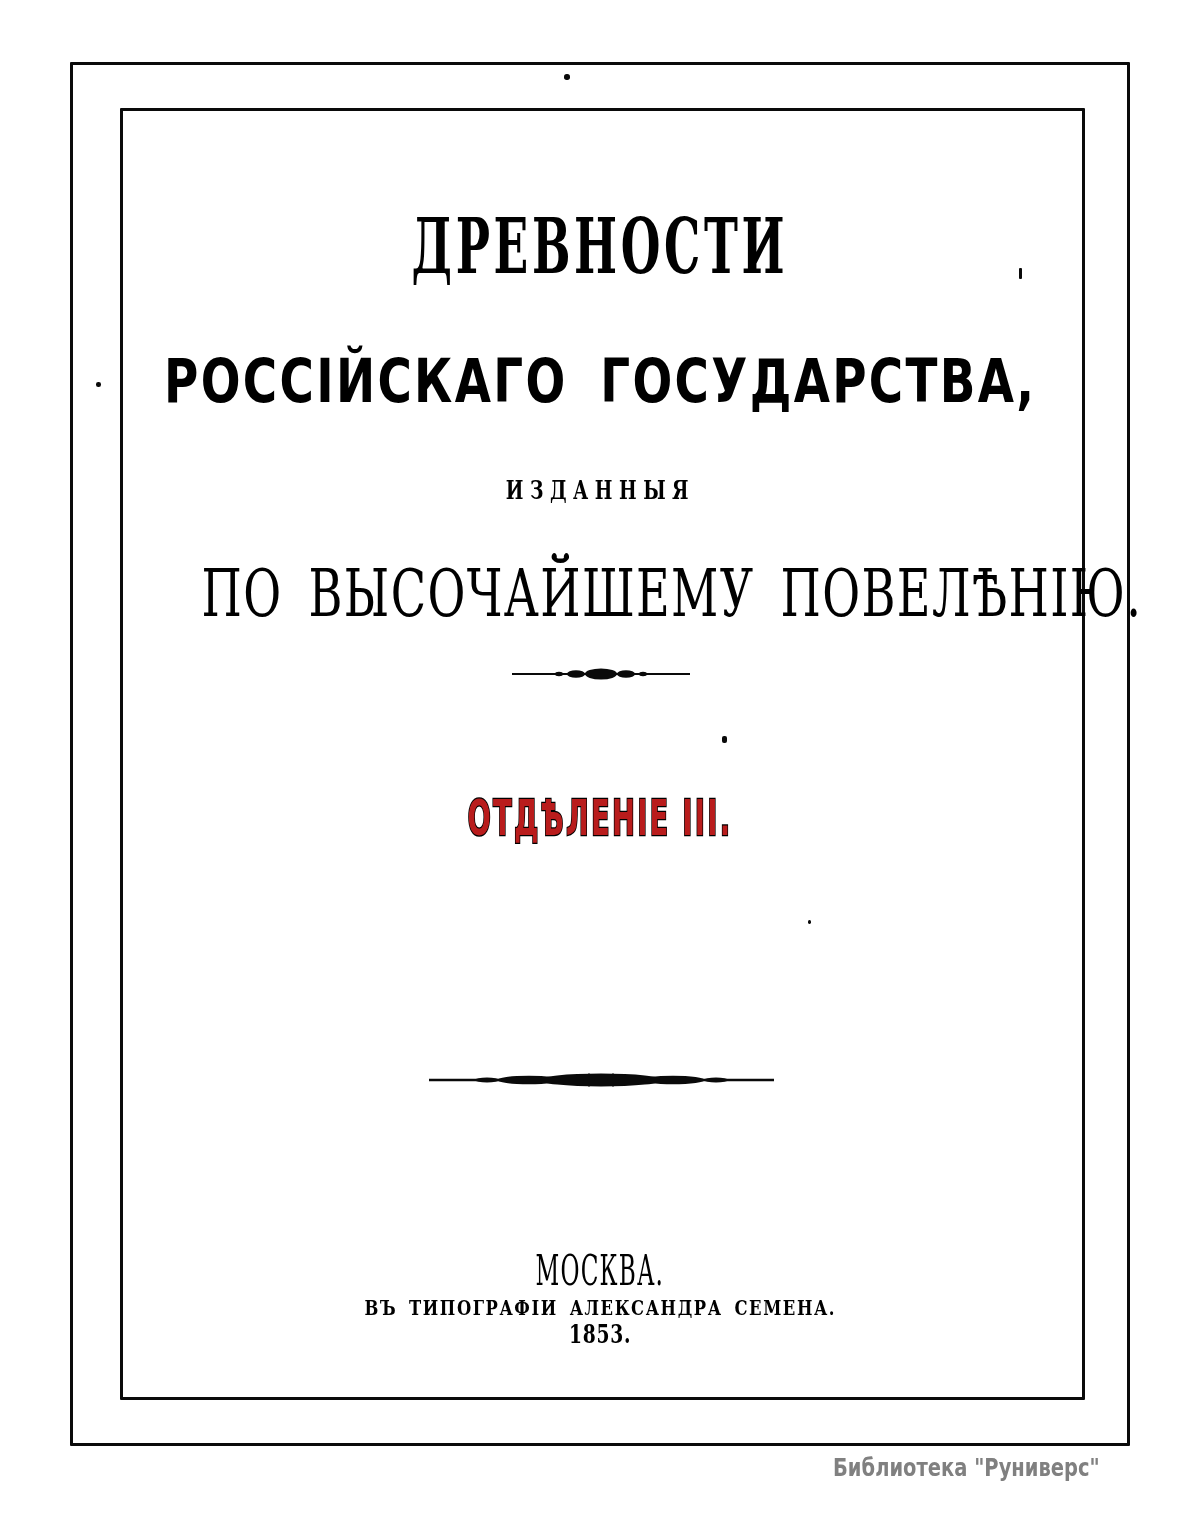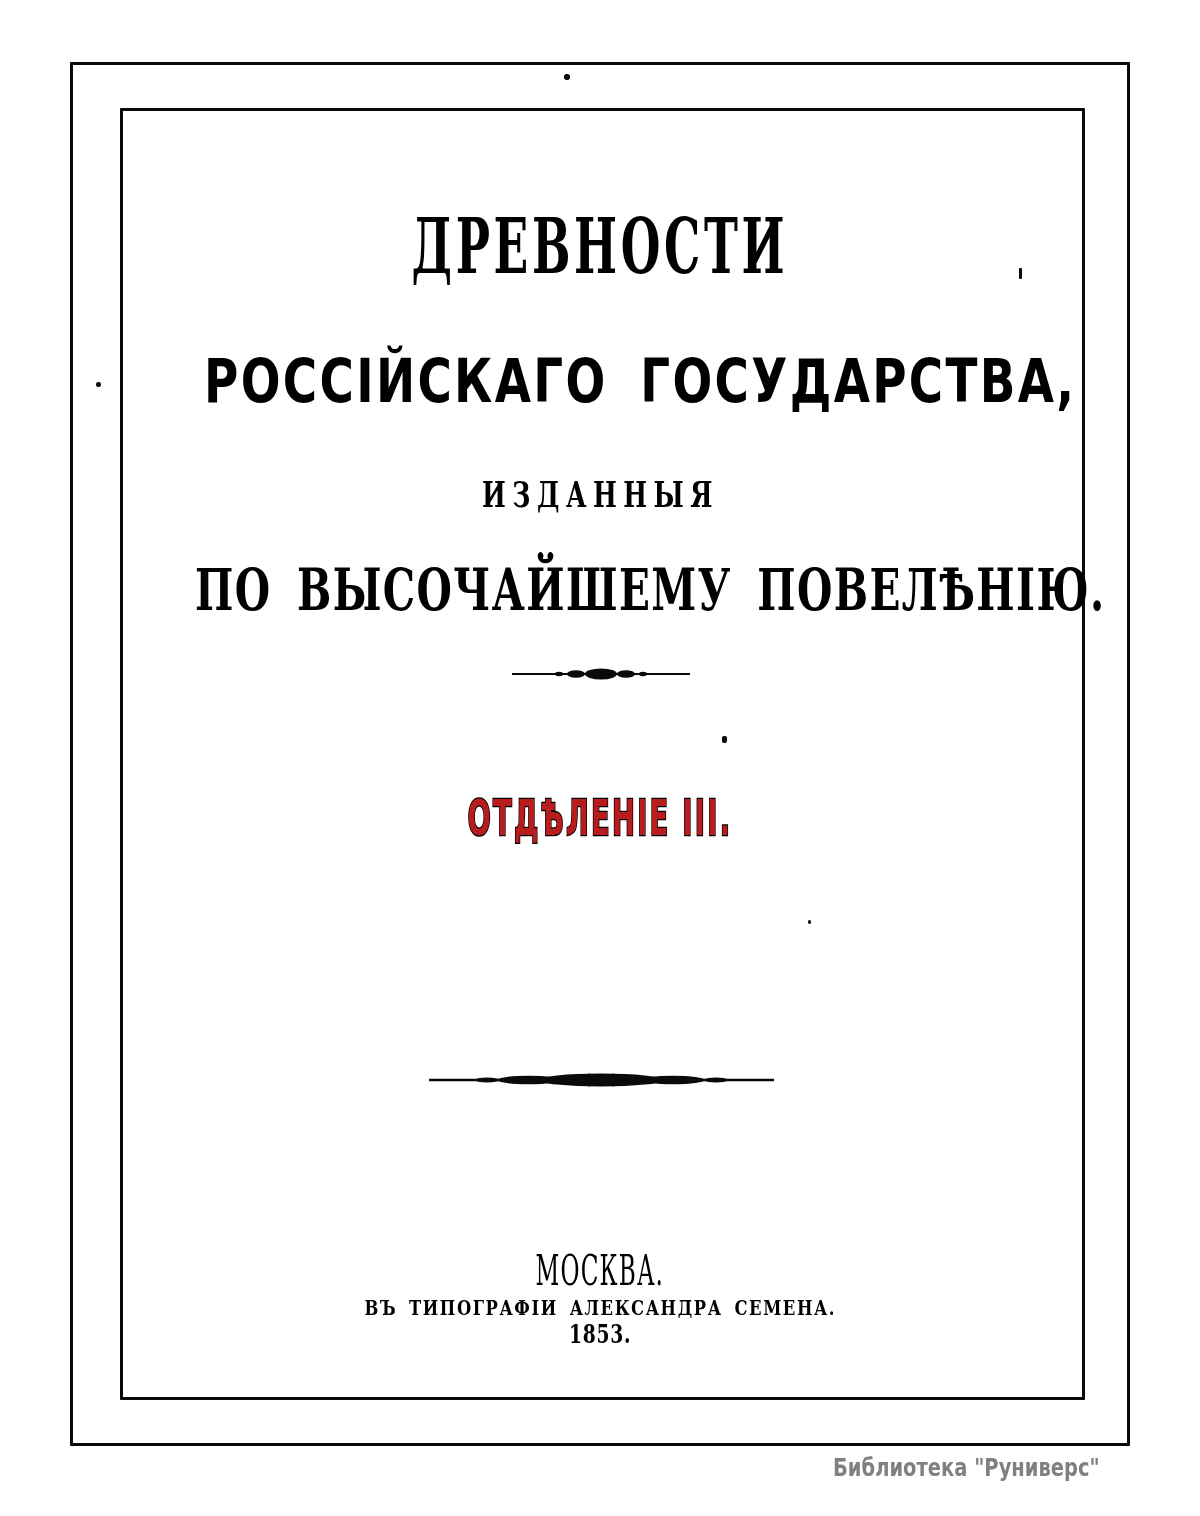--- a/index.html
+++ b/index.html
@@ -21,27 +21,27 @@
     left: 0; width: 1200px;
     text-align: center;
     white-space: nowrap;
     line-height: 1;
   }
   .fit { display: inline-block; transform-origin: 50% 50%; }
 
   .l-title1        { top: 208px; font-weight: bold; font-size: 76px; letter-spacing: 6px; font-family: "DejaVu Serif", serif; }
   .s-title1        { transform: scale(0.60, 1.02); }
 
-  .l-title2        { top: 351px; font-weight: bold; font-size: 60px; letter-spacing: 3px; word-spacing: 18px; font-family: "DejaVu Sans", sans-serif; text-align: right; }
+  .l-title2        { top: 351px; font-weight: bold; font-size: 60px; letter-spacing: 3px; word-spacing: 18px; font-family: "DejaVu Sans", sans-serif; }
   .s-title2        { transform: scale(0.78, 1); }
 
-  .l-published     { top: 477px; font-weight: bold; font-size: 35px; letter-spacing: 9px; }
+  .l-published     { top: 477px; font-weight: bold; font-size: 26px; letter-spacing: 9px; }
   .s-published     { transform: scale(0.72, 1); }
 
-  .l-order         { top: 561px; font-weight: bold; font-size: 58px; letter-spacing: 2px; word-spacing: 14px; }
+  .l-order         { top: 561px; font-weight: normal; font-size: 66px; letter-spacing: 2px; word-spacing: 14px; }
   .s-order         { transform: scale(0.70, 1); }
 
   .l-section-head  { top: 793px; font-weight: bold; font-size: 50px; letter-spacing: 4px;
                      font-family: "DejaVu Sans", sans-serif;
                      color: #b91c1c; -webkit-text-stroke: 2.5px #000000; paint-order: stroke fill; }
   .s-section-head  { transform: scale(0.55, 1); }
 
   .l-section-sub   { top: 891px; font-weight: bold; font-size: 28px; letter-spacing: 1px; word-spacing: 5px; }
   .s-section-sub   { transform: scale(0.66, 1); }
 

